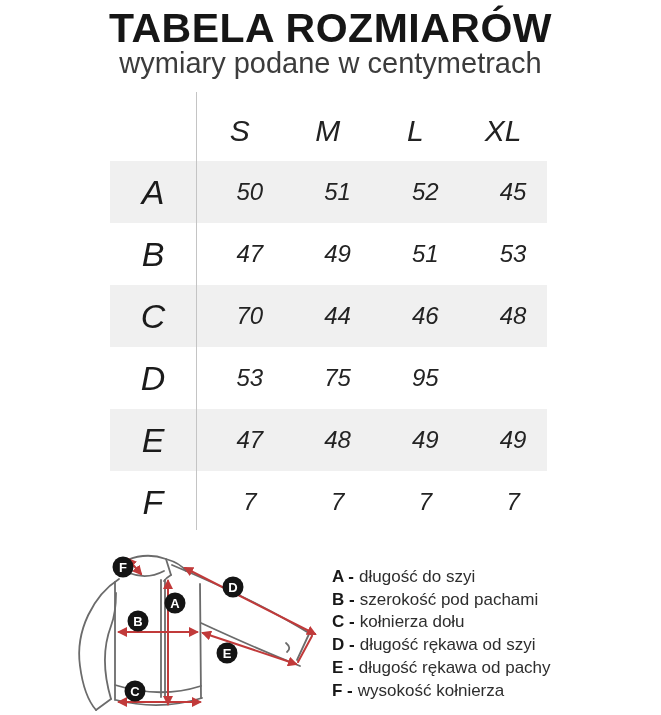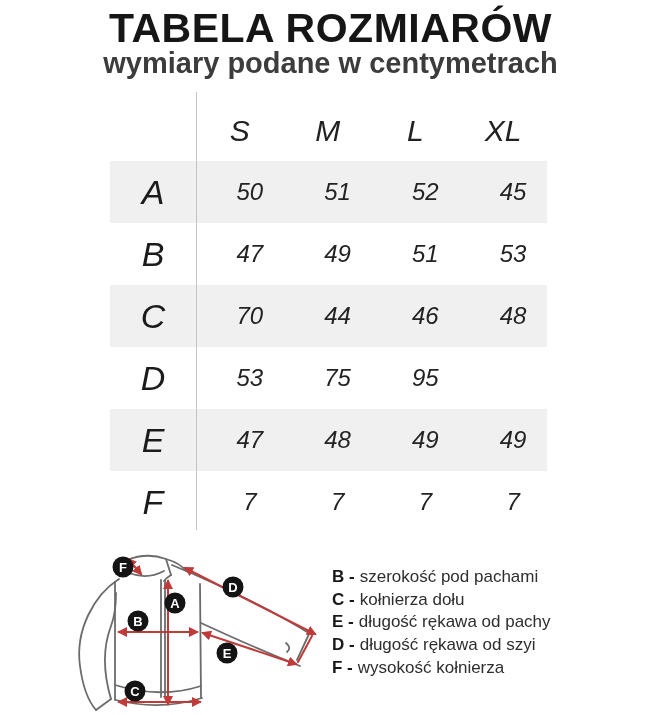--- a/index.html
+++ b/index.html
@@ -3,21 +3,21 @@
 <meta charset="utf-8">
 <style>
   html,body{margin:0;padding:0;background:#ffffff;}
   #stage{
     position:relative;width:661px;height:715px;overflow:hidden;background:#ffffff;
     font-family:"Liberation Sans",sans-serif;color:#1e1e1e;
   }
   
   .hdr{position:absolute;left:0;top:8px;width:661px;text-align:center;}
   .hdr .title{font-size:41px;line-height:40px;font-weight:bold;letter-spacing:0.5px;color:#161616;}
-  .hdr .subtitle{font-size:29px;line-height:30px;font-weight:bold;color:#3c3c3c;}
+  .hdr .subtitle{font-size:29px;line-height:30px;font-weight:normal;color:#3c3c3c;}
   
   .table-wrap{position:absolute;left:110px;top:100px;width:437px;}
   .thead,.trow{display:grid;grid-template-columns:86px repeat(4,1fr);align-items:center;}
   .thead{height:61px;}
   .trow{height:62px;}
   .stripe{background:#f0f0f0;}
   .col-h{font-size:30px;font-style:italic;text-align:center;color:#222;}
   .rlabel{font-size:34px;font-style:italic;text-align:center;color:#1b1b1b;}
   .cell{font-size:24px;font-style:italic;text-align:center;color:#232323;padding-left:20px;}
   .vdivider{position:absolute;left:196px;top:92px;width:1px;height:438px;background:#c4c4c4;}
@@ -150,20 +150,21 @@
       <circle cx="167" cy="105" r="10.5" fill="#141414"></circle>
       <text class="badge-txt" x="167" y="109.5" text-anchor="middle">E</text>
     </g>
     <g>
       <circle cx="63" cy="19" r="10.5" fill="#141414"></circle>
       <text class="badge-txt" x="63" y="23.5" text-anchor="middle">F</text>
     </g>
   </svg>
 
   <div class="legend">
+    <div class="leg-line"><span class="leg-letter">A -</span><span>długość do szyi</span></div>
     <div class="leg-line"><span class="leg-letter">B -</span><span>szerokość pod pachami</span></div>
     <div class="leg-line"><span class="leg-letter">C -</span><span>kołnierza dołu</span></div>
+    <div class="leg-line"><span class="leg-letter">D -</span><span>długość rękawa od szyi</span></div>
     <div class="leg-line"><span class="leg-letter">E -</span><span>długość rękawa od pachy</span></div>
-    <div class="leg-line"><span class="leg-letter">D -</span><span>długość rękawa od szyi</span></div>
     <div class="leg-line"><span class="leg-letter">F -</span><span>wysokość kołnierza</span></div>
   </div>
 
 </div>
 
 </body></html>

